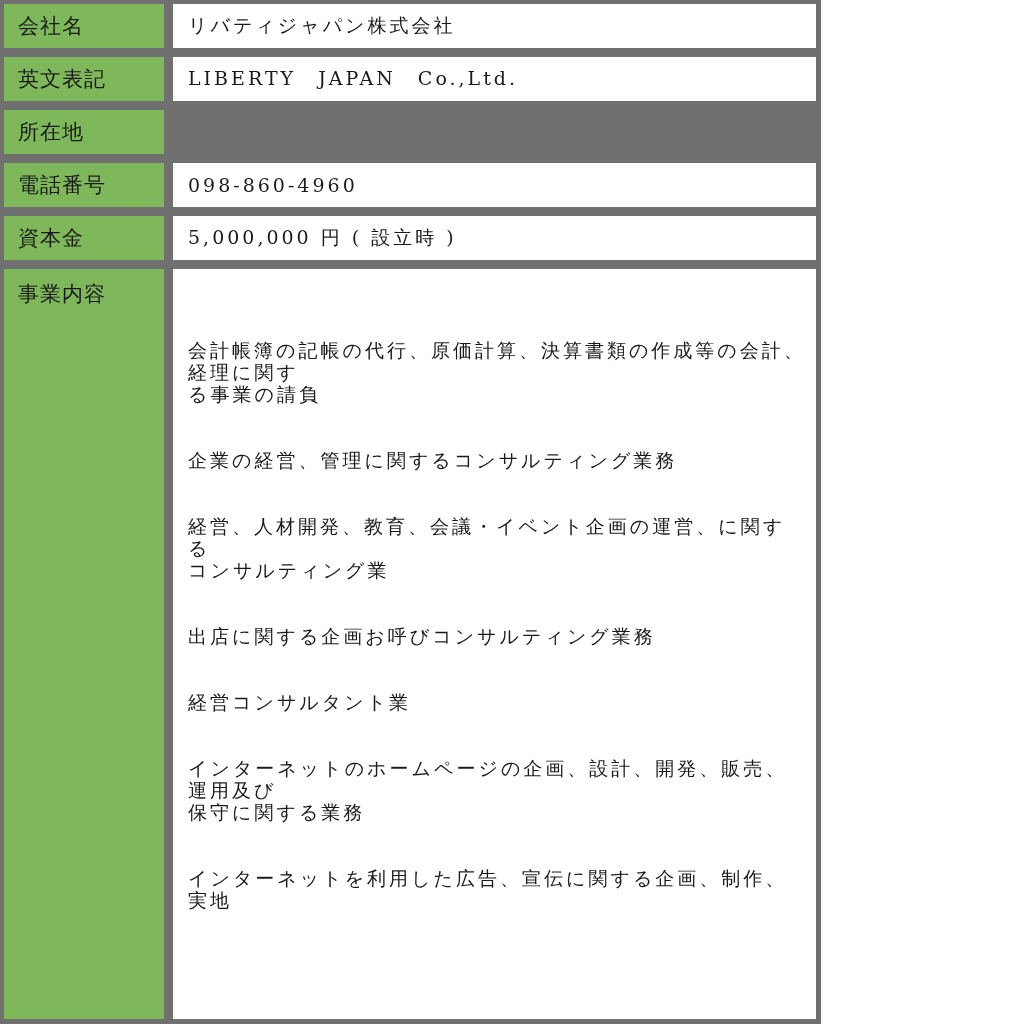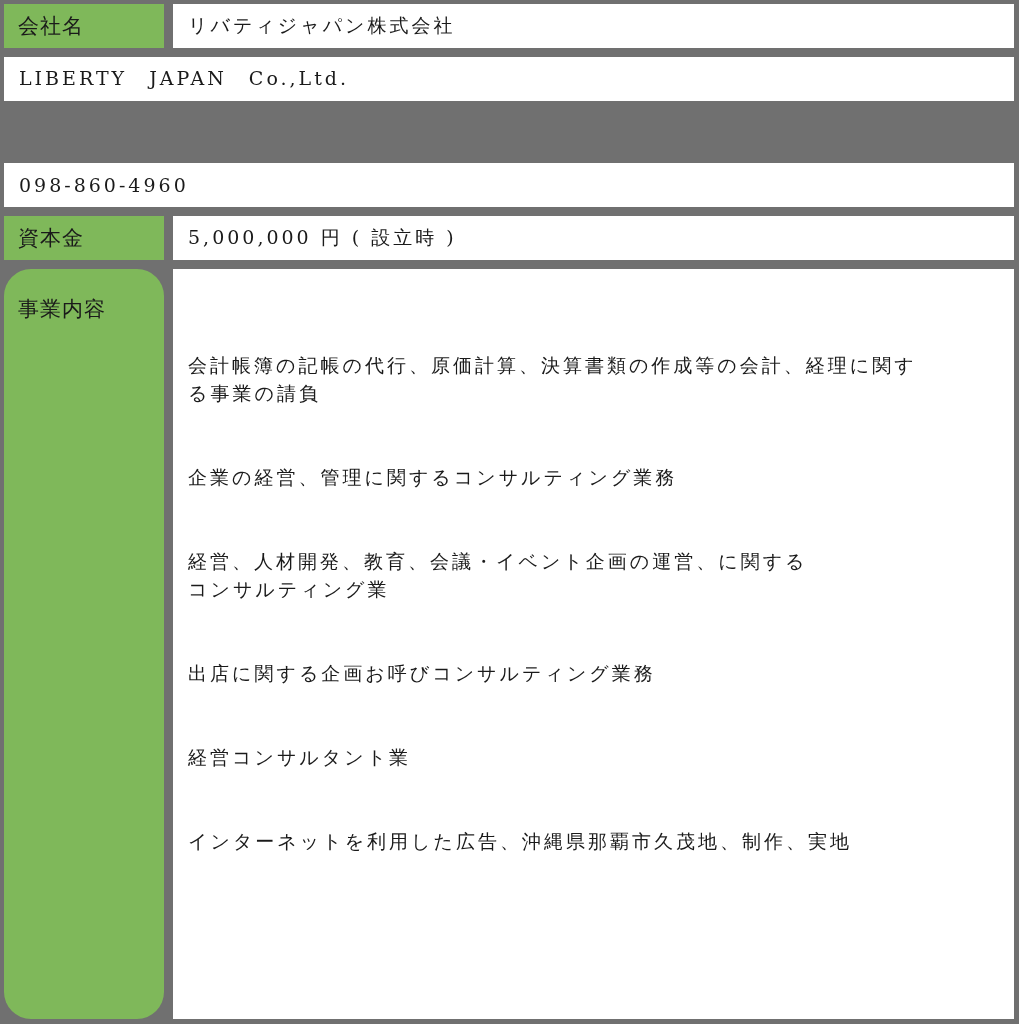--- a/index.html
+++ b/index.html
@@ -1,92 +1,97 @@
 <!DOCTYPE html>
 <html style="--label-bg: #7FB85A; --grid: #707070; --cell-bg: #FFFFFF; --text: #1A1A1A;"><head>
 <meta charset="utf-8">
 <style>
   * { margin: 0; padding: 0; box-sizing: border-box; }
   html, body {
     width: 1019px; height: 1024px;
     font-family: "Liberation Sans", "DejaVu Sans", sans-serif;
   }
   .page {
-    width: 1019px; height: 1024px;
+    width: 821px; height: 1024px;
     background: var(--grid, #707070);
     padding: 4px 5px 5px 4px;
     display: flex; flex-direction: column; gap: 9px;
   }
   .row { display: flex; gap: 9px; flex: 0 0 44px; min-height: 0; }
   .row.tall { flex: 1 1 auto; }
   .cell-label {
     flex: 0 0 160px; width: 160px;
     background: var(--label-bg, #7FB85A);
     color: var(--text, #1A1A1A);
     font-size: 21px; letter-spacing: 1px;
     display: flex; align-items: center;
     padding-left: 14px;
   }
-  .row.tall .cell-label { align-items: flex-start; padding-top: 26px; border-radius: 27px; }
+  .row.tall .cell-label { align-items: flex-start; padding-top: 11px; }
   .cell-value {
     flex: 1 1 auto;
     background: var(--cell-bg, #FFFFFF);
     color: var(--text, #1A1A1A);
     font-family: "DejaVu Serif", "Liberation Serif", serif;
     font-size: 19px; letter-spacing: 3px;
     display: flex; align-items: center;
     padding-left: 15px;
     white-space: pre-wrap;
     overflow: hidden;
   }
   .row.tall .cell-value {
     display: block;
     padding-top: 26px; padding-right: 10px;
-    line-height: 28px;
+    line-height: 22px;
   }
   .biz-item { white-space: pre-wrap; }
 </style>
 </head>
 <body>
 
 <div class="page">
 
   <div class="row">
     <div class="cell-label">会社名</div>
     <div class="cell-value">リバティジャパン株式会社</div>
   </div>
 
   <div class="row">
+    <div class="cell-label">英文表記</div>
     <div class="cell-value">LIBERTY　JAPAN　Co.,Ltd.</div>
   </div>
 
   <div class="row">
+    <div class="cell-label">所在地</div>
   </div>
 
   <div class="row">
+    <div class="cell-label">電話番号</div>
     <div class="cell-value">098-860-4960</div>
   </div>
 
 
   <div class="row">
     <div class="cell-label">資本金</div>
     <div class="cell-value">5,000,000 円 ( 設立時 )</div>
   </div>
 
   <div class="row tall">
     <div class="cell-label">事業内容</div>
     <div class="cell-value">
       <div class="biz-item">会計帳簿の記帳の代行、原価計算、決算書類の作成等の会計、経理に関す
 る事業の請負</div>
       <div class="biz-item">企業の経営、管理に関するコンサルティング業務</div>
       <div class="biz-item">経営、人材開発、教育、会議・イベント企画の運営、に関する
 コンサルティング業</div>
       <div class="biz-item">出店に関する企画お呼びコンサルティング業務</div>
       <div class="biz-item">経営コンサルタント業</div>
-      <div class="biz-item">インターネットを利用した広告、沖縄県那覇市久茂地、制作、実地</div>
+      <div class="biz-item">インターネットのホームページの企画、設計、開発、販売、運用及び
+保守に関する業務</div>
+      <div class="biz-item">インターネットを利用した広告、宣伝に関する企画、制作、実地</div>
       
       
       
       
       
       
       
       
       
       

